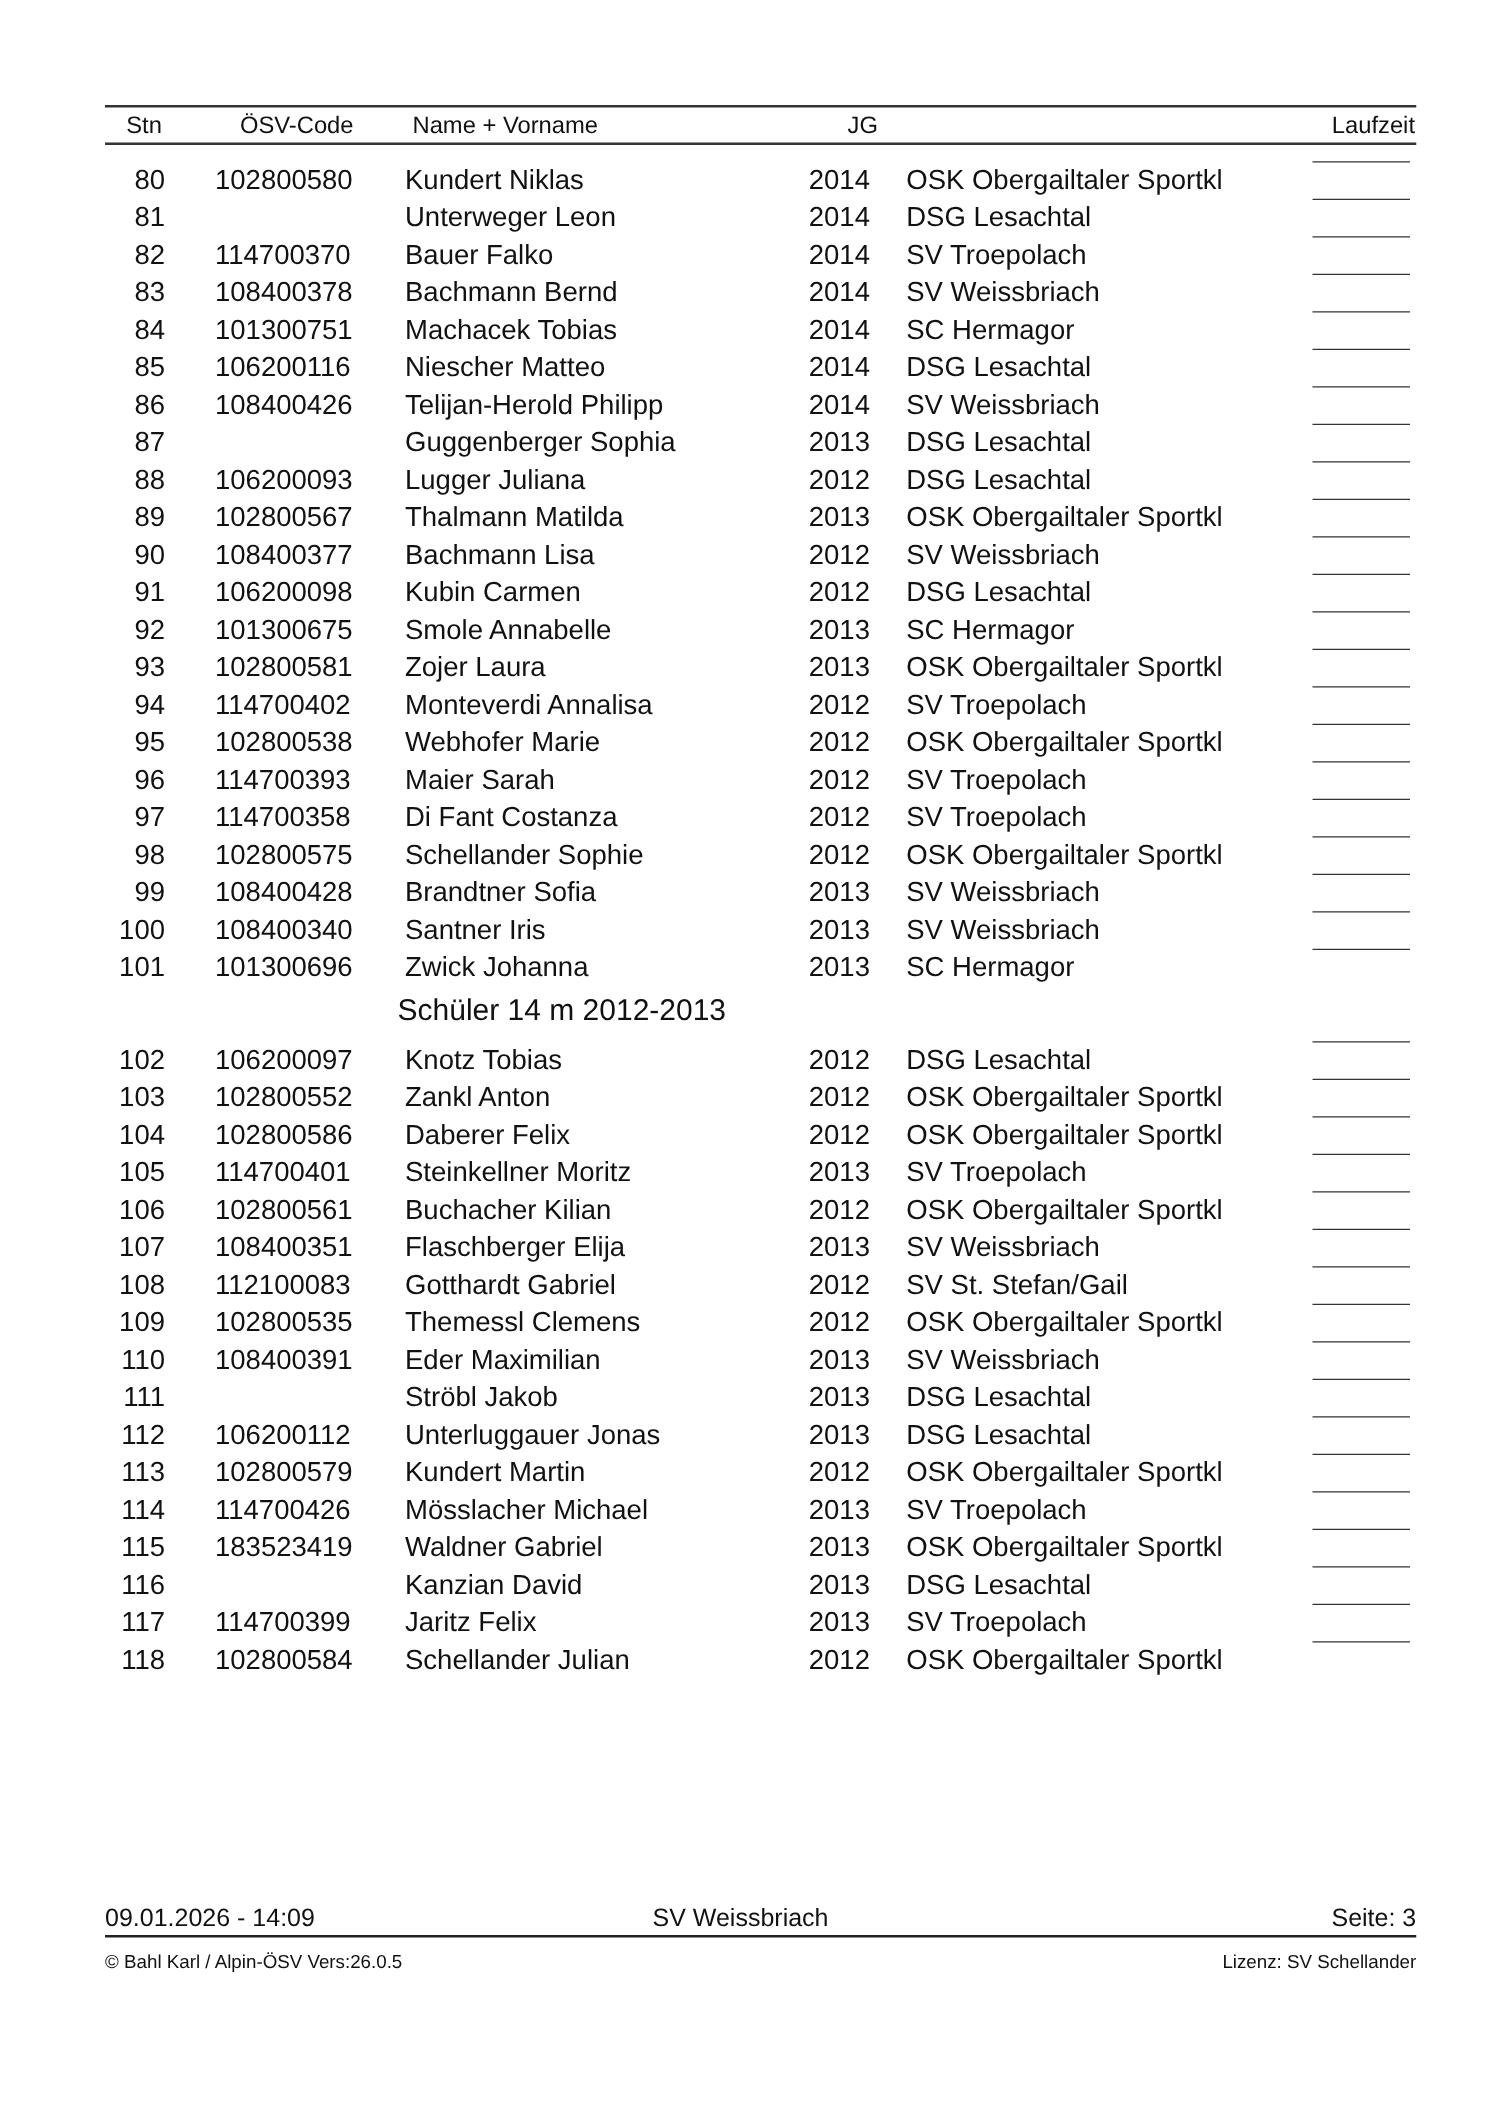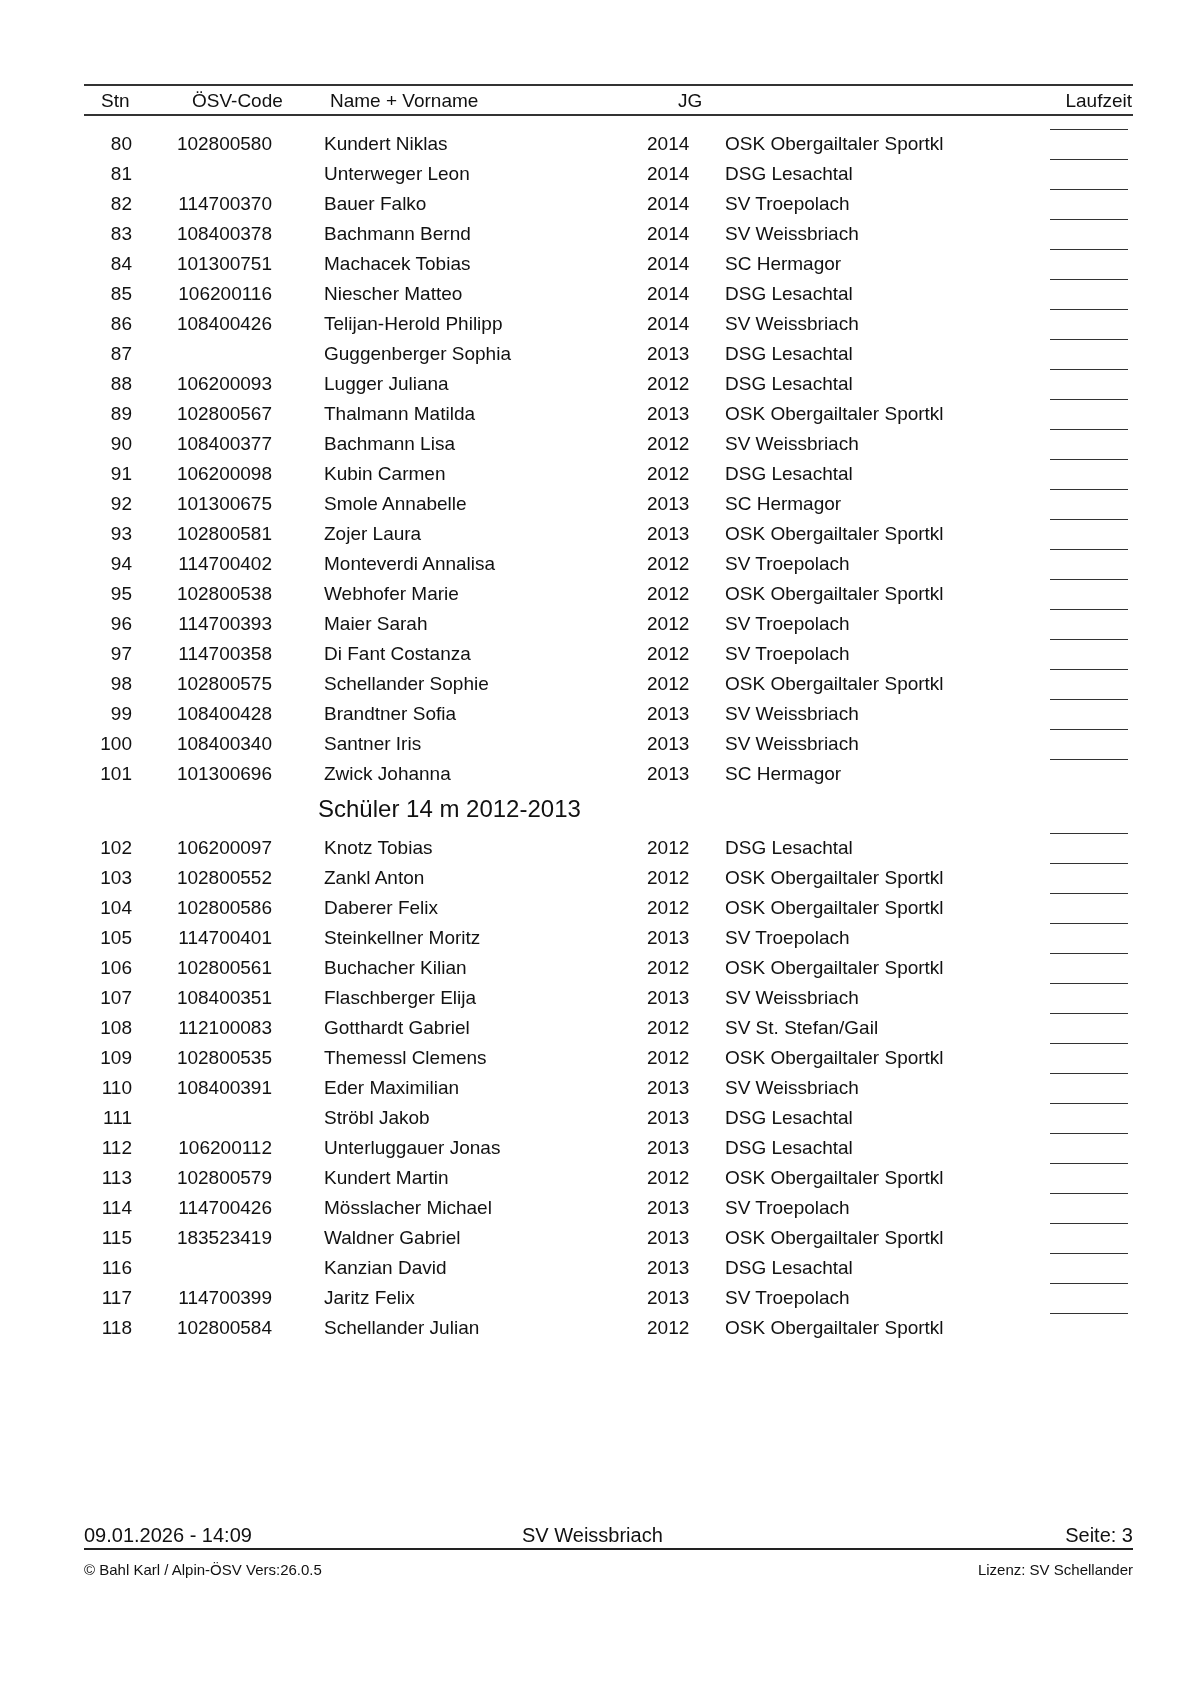--- a/index.html
+++ b/index.html
@@ -15,21 +15,21 @@
   .col-code { width: 100px; text-align: right; left: 172px; }
   .col-name { left: 324px; }
   .col-jg { left: 647px; }
   .col-club { left: 725px; }
   .h-stn { left: 101px; }
   .h-code { left: 192px; }
   .h-name { left: 330px; }
   .h-jg { left: 647px; margin-left: 31px; }
   .h-time { right: 58px; }
   .body { position: absolute; left: 0; top: 129px; width: 1190px; }
-  .row { position: relative; height: 30px; font-size: 19px; line-height: 30px; }
+  .row { position: relative; height: 30px; font-size: 22px; line-height: 30px; }
   .row span { position: absolute; top: 0; white-space: nowrap; }
   .blank { position: absolute; right: 62px; top: 24px; width: 78px; height: 0; border-top: 1.5px solid #333; }
   .section { position: relative; height: 44px; }
   .section span { position: absolute; left: 318px; top: 4px; font-size: 24px; line-height: 32px; white-space: nowrap; color: #111; }
   .footer-top { position: absolute; top: 1522px; left: 0; width: 1190px; height: 26px; font-size: 20px; line-height: 26px; }
   .footer-bottom { position: absolute; top: 1557px; left: 0; width: 1190px; height: 26px; font-size: 15px; line-height: 26px; }
   .footer-top span, .footer-bottom span { position: absolute; white-space: nowrap; }
   .f-left { left: 84px; }
   .f-center { left: 522px; }
   .f-right { right: 57px; }

